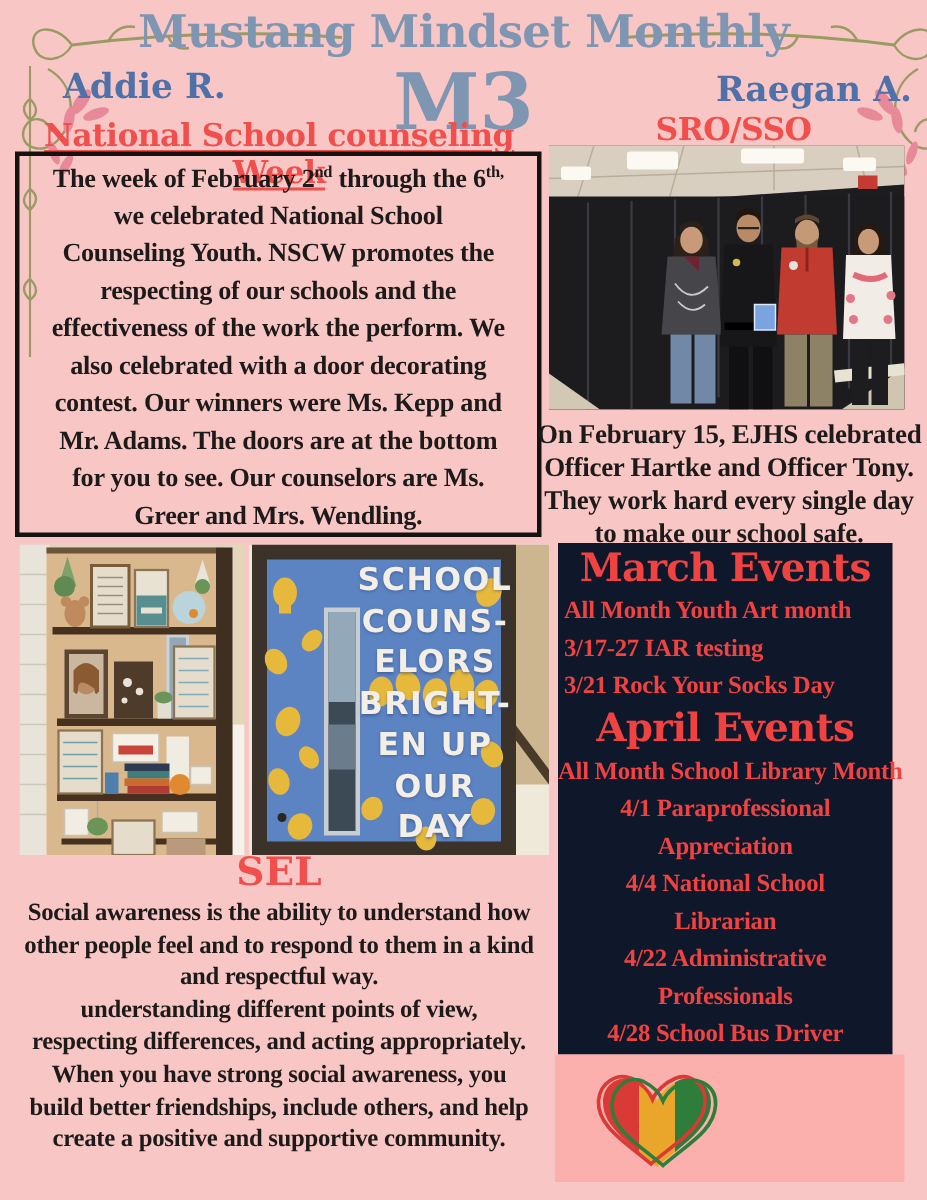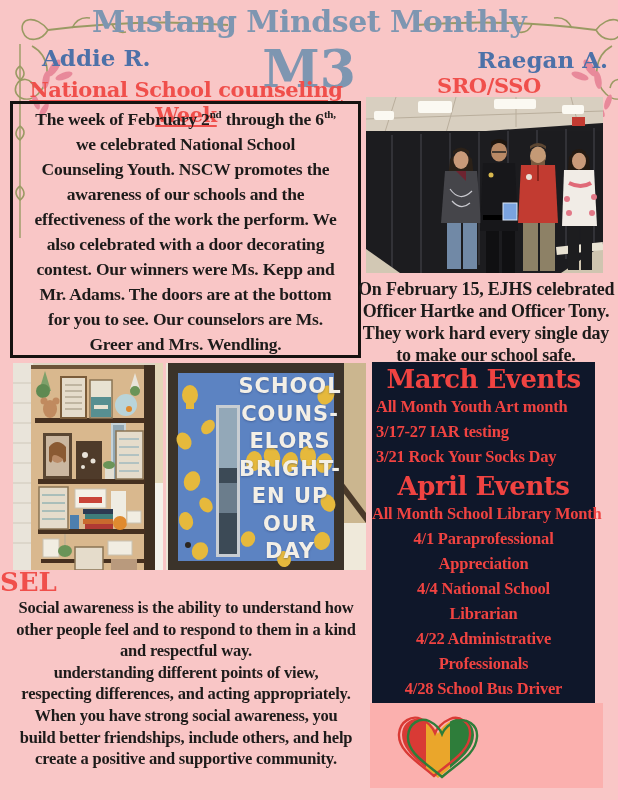--- a/index.html
+++ b/index.html
@@ -78,21 +78,21 @@
   .door-left{left:13px;top:363px;width:150px;height:207px;}
   .door-right{left:166px;top:363px;width:200px;height:207px;}
   .door-right .letters{
     position:absolute;left:28%;top:10px;width:68%;
     text-align:center;font-family:"DejaVu Sans",sans-serif;font-weight:bold;
     color:#f3efe6;font-size:21px;line-height:27.5px;letter-spacing:1px;
     text-shadow:0 1px 2px rgba(40,60,110,.45);
   }
   
   .sel-heading{
-    left:0;top:567px;width:372px;text-align:left;font-size:26px;letter-spacing:0;
+    left:0;top:567px;width:372px;text-align:center;font-size:26px;letter-spacing:0;
   }
   .sel-text{
     left:0;top:597px;width:372px;text-align:center;
     font-size:16.5px;line-height:21.6px;font-weight:bold;letter-spacing:-0.2px;
   }
   .sel-text .line{white-space:nowrap;}
   
   .ornament{pointer-events:none;}
   .ornament.tl{left:2px;top:6px;}
   .ornament.tr{right:2px;top:6px;transform:scaleX(-1);}
@@ -149,21 +149,21 @@
   <div class="abs author right">Raegan A.</div>
 
   <div class="abs red-heading heading-counseling">National School counseling Week</div>
 
   <div class="abs textbox">
     <div class="line"><span>The week of February 2</span><sup>nd</sup><span> through the 6</span><sup>th,</sup></div>
     <div>
 
     <div class="line">we celebrated National School</div>
         <div class="line">Counseling Youth. NSCW promotes the</div>
-        <div class="line">awareness of our schools and the</div>
+        <div class="line">respecting of our schools and the</div>
         <div class="line">effectiveness of the work the perform. We</div>
         <div class="line">also celebrated with a door decorating</div>
         <div class="line">contest. Our winners  were Ms. Kepp  and</div>
         <div class="line">Mr. Adams. The doors are at the bottom</div>
         <div class="line">for you to see. Our counselors are Ms.</div>
         <div class="line">Greer and Mrs. Wendling.</div>
       </div>
   </div>
 
   <div class="abs red-heading heading-sro">SRO/SSO Appreciation</div>

